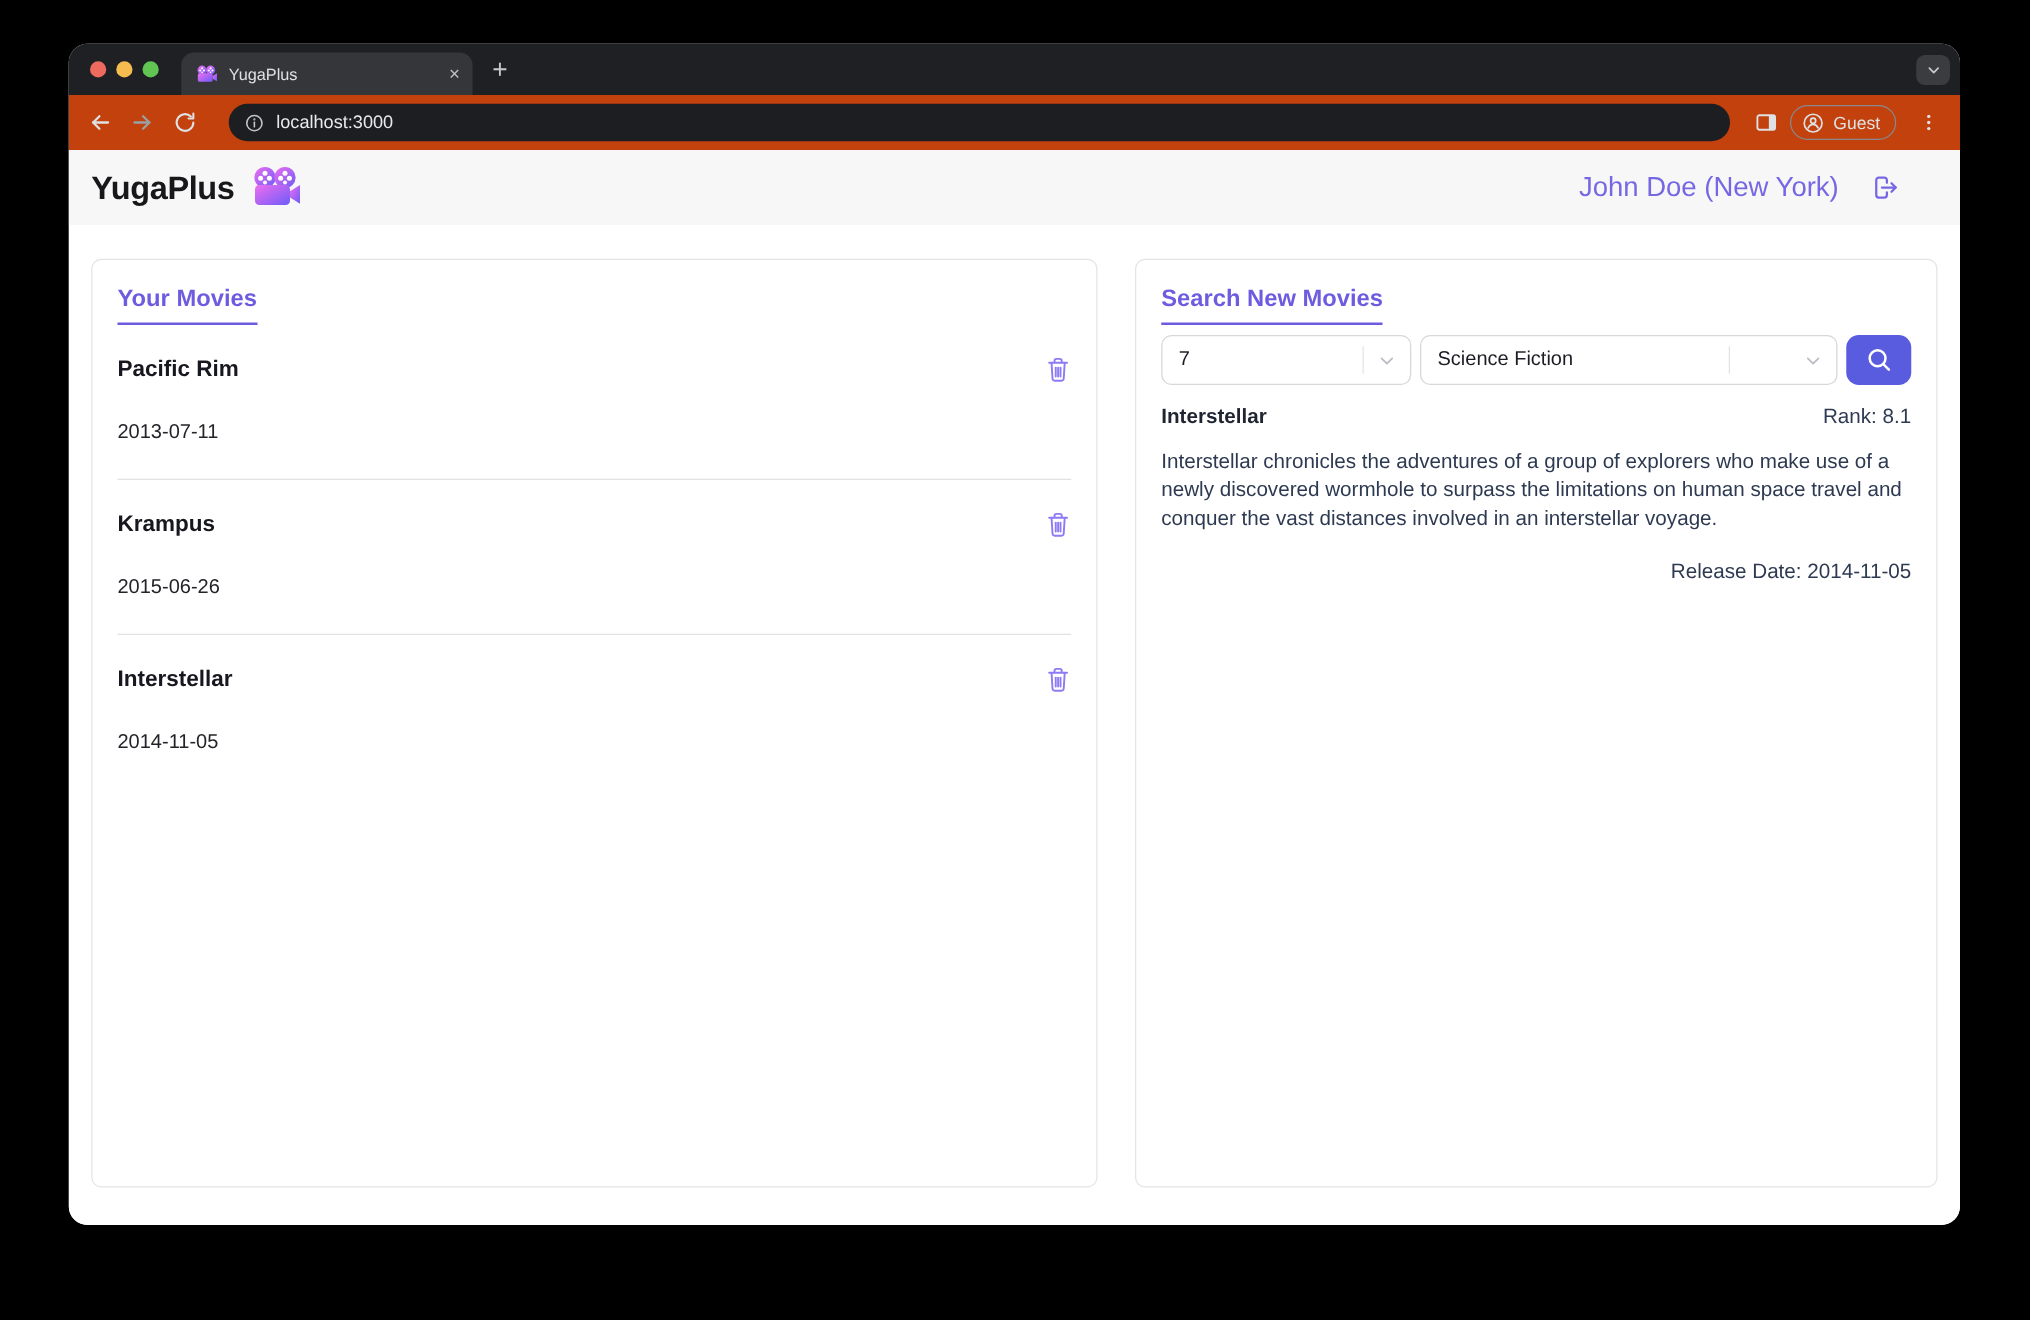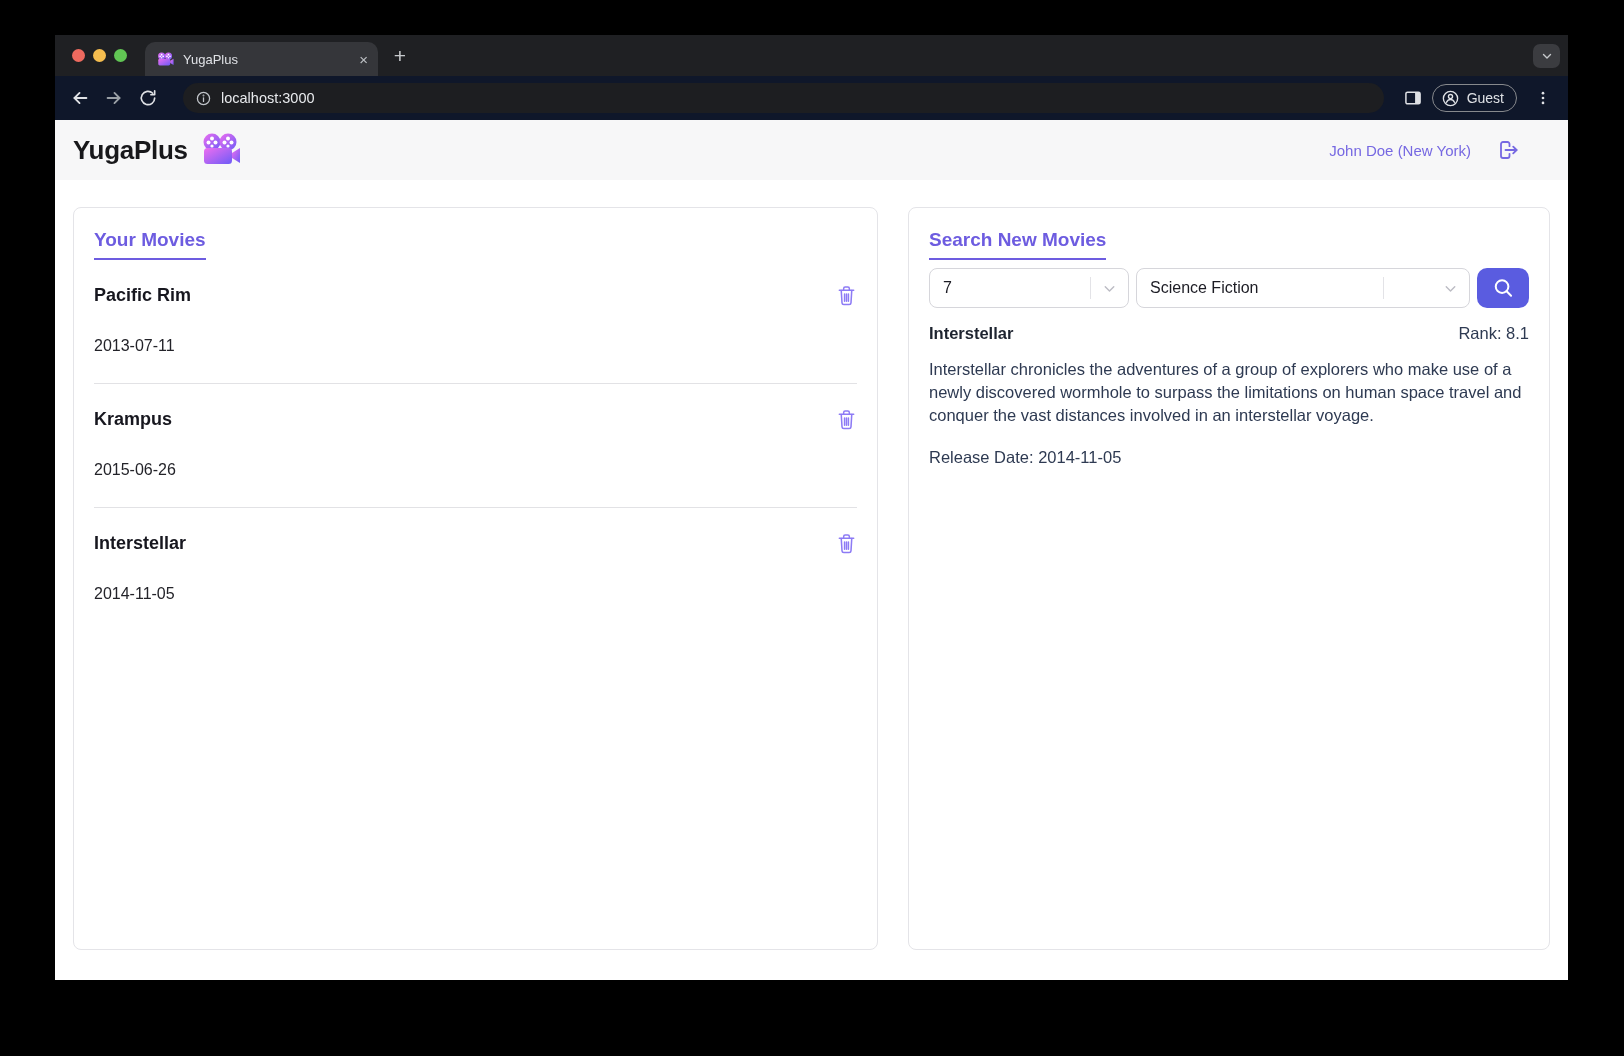--- a/index.html
+++ b/index.html
@@ -3,53 +3,53 @@
 <meta charset="utf-8">
 <style>
   :root{
     --accent:#6d5ce0; --link:#7668e2; --trash:#8d7bf5; --button:#5a5ce0;
     --slate:#2e3a52; --dark:#17171f;
   }
   *{box-sizing:border-box; margin:0; padding:0;}
   html,body{width:1624px; height:1056px; background:#000; font-family:"Liberation Sans",sans-serif; overflow:hidden;}
 
   .window{position:absolute; left:55px; top:35px; width:1513px; height:945px;
-    border-radius:0; overflow:hidden; background:#fff; display:flex; flex-direction:column;}
+    border-radius:15px; overflow:hidden; background:#fff; display:flex; flex-direction:column;}
 
   
   .tabstrip{height:41px; background:#1f2023; display:flex; align-items:flex-end; padding-left:17px; flex:none;}
   .lights{display:flex; gap:8px; align-self:center; margin-right:18px;}
   .light{width:13px; height:13px; border-radius:50%;}
   .light.red{background:#ee6a5f;} .light.yellow{background:#f5bd4f;} .light.green{background:#61c554;}
   .tab{height:34px; width:233px; background:#35363a; border-radius:10px 10px 0 0;
     display:flex; align-items:center; gap:9px; padding:0 10px 0 12px;}
   .tab-title{flex:1; font-size:13px; color:#dfe1e5; white-space:nowrap; overflow:hidden;}
   .tab-close{color:#bdc0c4; font-size:15px; line-height:1; cursor:default;}
   .newtab{align-self:center; width:28px; height:28px; margin-left:8px; display:flex; align-items:center;
     justify-content:center; color:#c6c9cc; font-size:21px; font-weight:400;}
   .strip-chevron{margin-left:auto; align-self:center; margin-right:8px; width:27px; height:24px;
     background:#3b3c40; border-radius:7px; display:flex; align-items:center; justify-content:center;}
 
-  .toolbar{height:44px; background:#0f172a; display:flex; align-items:center; padding:0 8px; flex:none;}
+  .toolbar{height:44px; background:#c2410c; display:flex; align-items:center; padding:0 8px; flex:none;}
   .navbtn{width:34px; height:34px; display:flex; align-items:center; justify-content:center; border-radius:50%;}
   .omnibox{flex:1; height:30px; background:#1d1e21; border-radius:15px; margin:0 12px 0 18px;
     display:flex; align-items:center; padding:0 12px; gap:9px;}
   .url{color:#e8eaed; font-size:14.5px;}
   .guest-pill{height:28px; border:1px solid #87898d; border-radius:14px; margin-left:2px;
     display:flex; align-items:center; gap:7px; padding:0 12px 0 8px; color:#dfe1e5; font-size:14px;}
   .kebab{width:34px; height:34px; margin-left:9px; display:flex; align-items:center; justify-content:center;}
 
   
   .page{flex:1; background:#fff; display:flex; flex-direction:column; min-height:0;}
   .app-header{height:60px; flex:none; background:#f7f7f8; display:flex; align-items:center;
     padding:0 48px 0 18px;}
   .brand{font-size:26px; font-weight:700; color:#18181b; letter-spacing:-0.3px;}
   .logo{margin-left:13px; display:flex;}
   .header-right{margin-left:auto; display:flex; align-items:center; gap:25px;}
-  .user-link{color:var(--link); font-size:15px; text-decoration:none; cursor:pointer;}
+  .user-link{color:var(--link); font-size:22px; text-decoration:none; cursor:pointer;}
   .logout{display:flex; cursor:pointer;}
 
   .main{flex:1; display:flex; gap:30px; padding:27px 18px 30px; min-height:0;}
   .panel{border:1px solid #e4e4e8; border-radius:8px; background:#fff; padding:14px 20px; overflow:hidden;}
   .panel-left{width:805px; flex:none;}
   .panel-right{flex:1;}
   .panel h2{display:inline-block; font-size:19px; font-weight:700; color:var(--accent);
     border-bottom:2px solid var(--accent); padding-bottom:7px; margin-top:7px;}
 
   
@@ -70,21 +70,21 @@
   .select-rank{width:200px;} .select-genre{flex:1;gap:48px;}
   .select .sep{width:1px; height:22px; background:#e3e3e7; margin-left:auto;}
   .select .chev{width:37px; display:flex; align-items:center; justify-content:center;}
   .search-btn{width:52px; flex:none; border:none; border-radius:10px; background:var(--button);
     display:flex; align-items:center; justify-content:center; cursor:pointer;}
 
   .result-head{display:flex; align-items:baseline; justify-content:space-between; margin-top:16px;}
   .result-title{font-size:16.5px; font-weight:700; color:#1e2430;}
   .result-rank{font-size:16.5px; color:var(--slate);}
   .result-desc{margin-top:15px; font-size:16.5px; line-height:23px; color:var(--slate); max-width:705px;}
-  .result-release{margin-top:21px; font-size:16.5px; color:var(--slate);}
+  .result-release{margin-top:21px; font-size:16.5px; color:var(--slate);text-align:right;}
 </style>
 </head>
 <body>
 
 <div class="window">
 
   <div class="tabstrip">
     <div class="lights">
       <span class="light red"></span>
       <span class="light yellow"></span>

